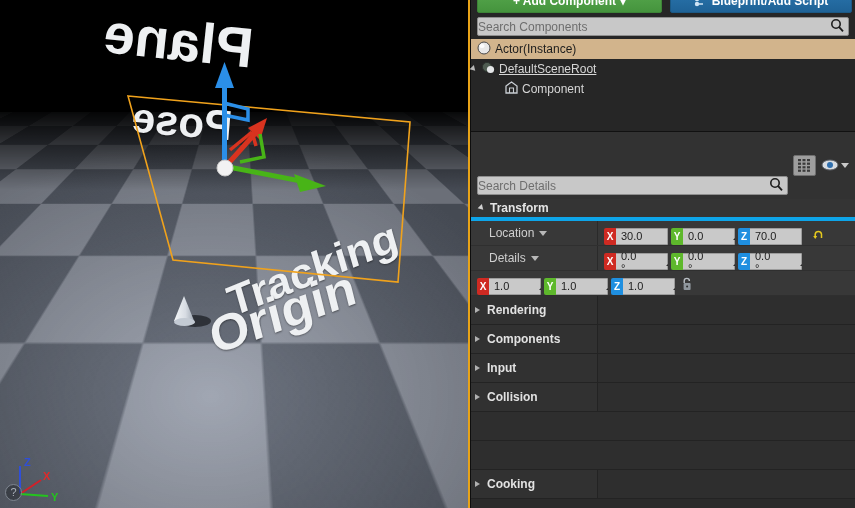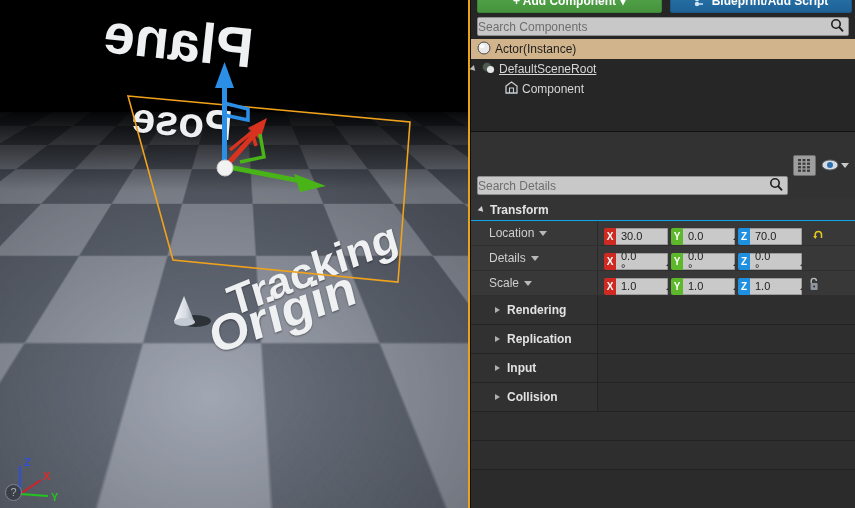--- a/index.html
+++ b/index.html
@@ -186,21 +186,21 @@
     width: 0; height: 0;
     border-left: 4px solid transparent; border-right: 4px solid transparent;
     border-top: 5px solid #c9c9c9;
   }
 
   
   .details-body { flex: 1; background: #2b2b2b; overflow: hidden; }
   .sec-header {
     display: flex; align-items: center; gap: 6px;
     height: 22px; padding-left: 8px;
-    background: #343434; border-bottom: 1px solid #0ea5e9;
+    background: #343434; border-bottom: 4px solid #0ea5e9;
     color: #e4e4e4; font-size: 12px; font-weight: bold;
   }
   .tri-open {
     width: 0; height: 0;
     border-left: 5px solid #d0d0d0;
     border-top: 3.5px solid transparent;
     border-bottom: 3.5px solid transparent;
     transform: rotate(45deg);
   }
   .xform-rows { background: #383838; }
@@ -248,21 +248,21 @@
 
   
   .cat-list { background: #2b2b2b; }
   .cat {
     display: flex; align-items: center; height: 29px;
     border-bottom: 1px solid #232323;
   }
   .cat-name {
     width: 127px; flex: 0 0 127px; height: 100%;
     display: flex; align-items: center; gap: 7px;
-    padding-left: 24px;
+    padding-left: 4px;
     color: #e2e2e2; font-size: 12px; font-weight: bold;
     background: #313131;
     border-right: 1px solid #232323;
   }
   .cat-rest { flex: 1; height: 100%; background: #2e2e2e; }
   .tri-closed {
     width: 0; height: 0;
     border-left: 5px solid #b0b0b0;
     border-top: 3.5px solid transparent;
     border-bottom: 3.5px solid transparent;
@@ -543,24 +543,20 @@
                   <svg width="8" height="8" viewBox="0 0 8 8">
                       <polygon points="8,0 8,8 0,8" fill="#2b2b2b"></polygon>
                     </svg>
                 </span>
               </span>
             </div>
           </div>
         </div>
 
         <div class="xrow">
-          <div class="xlabel">
-            <span>Scale</span>
-            <span class="caret-dn"></span>
-          </div>
           <div class="xfields">
             <div class="vec">
               <span class="ax x">X</span>
               <span class="val">
                 <span>1.0</span>
                 <span class="drag-glyph">
                   <svg width="8" height="8" viewBox="0 0 8 8">
                       <polygon points="8,0 8,8 0,8" fill="#2b2b2b"></polygon>
                     </svg>
                 </span>
@@ -603,21 +599,21 @@
         <div class="cat">
           <div class="cat-name">
             <span class="tri-closed"></span>
             <span>Rendering</span>
           </div>
             <div class="cat-rest"></div>
         </div>
         <div class="cat">
           <div class="cat-name">
             <span class="tri-closed"></span>
-            <span>Replication</span>
+            <span>Components</span>
           </div>
             <div class="cat-rest"></div>
         </div>
         <div class="cat">
           <div class="cat-name">
             <span class="tri-closed"></span>
             <span>Input</span>
           </div>
             <div class="cat-rest"></div>
         </div>
@@ -627,17 +623,24 @@
             <span>Collision</span>
           </div>
             <div class="cat-rest"></div>
         </div>
         <div class="cat">
             <div class="cat-rest"></div>
         </div>
         <div class="cat">
             <div class="cat-rest"></div>
         </div>
+        <div class="cat">
+          <div class="cat-name">
+            <span class="tri-closed"></span>
+            <span>Cooking</span>
+          </div>
+            <div class="cat-rest"></div>
+        </div>
       </div>
       <div class="cat-tail"></div>
     </div>
   </div>
 </div>
 
 </body></html>

